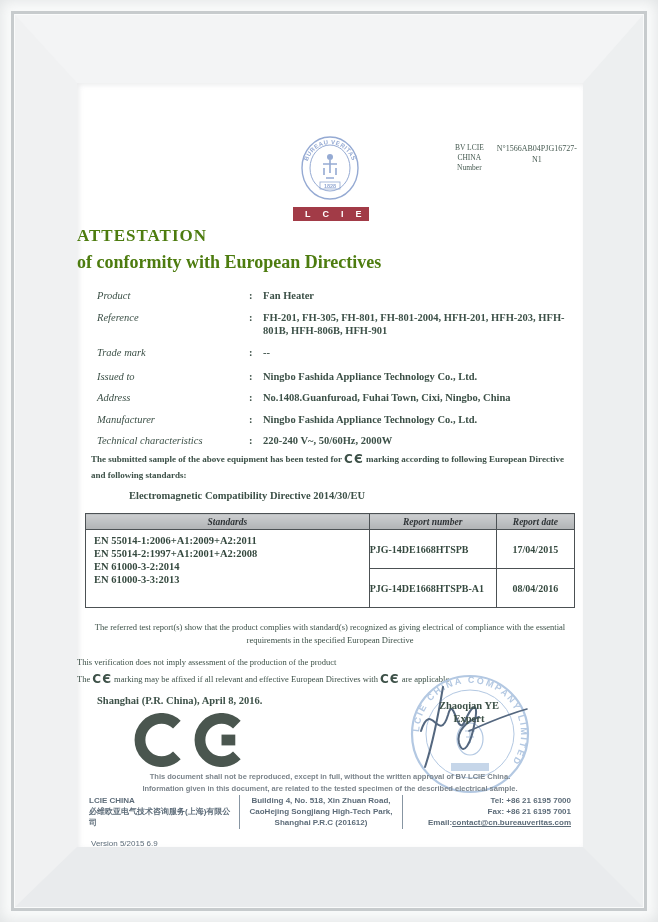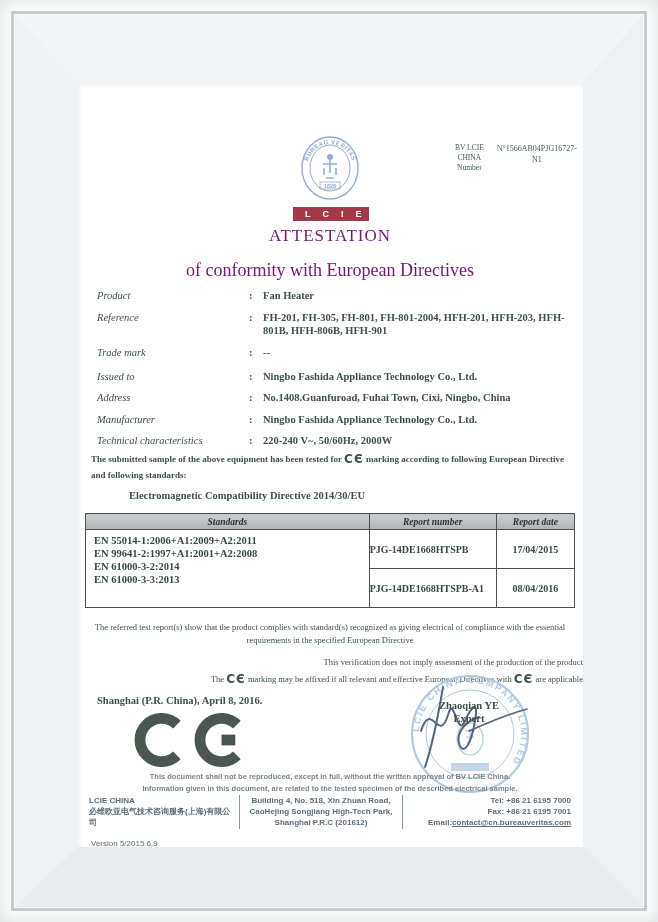--- a/index.html
+++ b/index.html
@@ -17,23 +17,23 @@
   .logo-block { position:absolute; top:52px; left:50%; transform:translateX(-50%); width:74px; text-align:center; }
   .lcie-banner { margin-top:2px; width:76px; height:14px; background:#a23b47; color:#fff;
                  font-family:"Liberation Sans",sans-serif; font-weight:bold; font-size:9px; line-height:14px;
                  text-align:center; letter-spacing:12px; text-indent:12px; }
   .cert-number-block { position:absolute; top:60px; left:374px; width:128px; display:flex; gap:7px; }
   .cert-number-label { width:40px; text-align:center; font-size:7.5px; line-height:1.35; color:#465a51; }
   .cert-number-label span { display:block; }
   .cert-number { width:92px; font-size:8px; line-height:1.4; color:#465a51; text-align:center; }
 
   
-  .title { position:absolute; top:143px; left:0; width:100%; text-align:center; font-weight:normal; color:#701a75; }
+  .title { position:absolute; top:143px; left:0; width:100%; font-weight:bold; color:#4d7c0f; }
   .title .t1 { font-size:17px; letter-spacing:1px; }
-  .title .t2 { font-size:18px; margin-top:14px; }
+  .title .t2 { font-size:18px; margin-top:6px; }
 
   
   .details { position:absolute; top:206px; left:20px; width:470px; font-size:10.5px; }
   .drow { display:flex; margin-bottom:8px; line-height:1.3; }
   .drow.tight { margin-bottom:10px; }
   .dlabel { width:152px; font-style:italic; }
   .dcolon { width:14px; font-weight:bold; }
   .dvalue { flex:1; font-weight:bold; }
 
   
@@ -45,21 +45,21 @@
   .stdtable { position:absolute; top:430px; left:8px; width:490px; border-collapse:collapse; color:#35493f; }
   .stdtable th, .stdtable td { border:1px solid #4c5154;margin-top:44px; }
   .stdtable th { background:linear-gradient(180deg,#ccced0 0%,#b0b3b5 100%); color:#2e3336;
                  font-size:9.5px; font-style:italic; font-weight:bold; height:16px; }
   .stdcell { padding:4px 6px 4px 8px; vertical-align:top; }
   .stdcell div { font-size:10.5px; font-weight:bold; line-height:13px; white-space:nowrap; }
   .repcell { text-align:left; font-size:10px; font-weight:bold; height:39px; }
   .datecell { text-align:center; font-size:10px; font-weight:bold; }
 
   .compliance { position:absolute; top:538px; left:10px; width:486px; text-align:center; font-size:8.5px; line-height:1.5; }
-  .verification { position:absolute; top:572px; left:0; width:100%; text-align:right; font-size:8.5px; line-height:1.7; }
+  .verification { position:absolute; top:572px; left:0; width:100%; text-align:left; font-size:8.5px; line-height:1.7; }
 
   .place-date { position:absolute; top:612px; left:20px; font-size:10.5px; font-weight:bold; }
 
   
   .stamp { position:absolute; top:586px; left:328px; width:130px; height:130px; }
   .signer { position:absolute; top:616px; left:342px; width:100px; text-align:center;
             font-size:10.5px; font-weight:bold; color:#3c5047; line-height:1.25; }
 
   .big-ce { position:absolute; top:630px; left:57px; }
 
@@ -174,21 +174,21 @@
             <tr>
               <th>Standards</th>
               <th>Report number</th>
               <th>Report date</th>
             </tr>
           </thead>
           <tbody>
             <tr>
               <td class="stdcell" rowspan="2">
                 <div>EN 55014-1:2006+A1:2009+A2:2011</div>
-                <div>EN 99641-2:1997+A1:2001+A2:2008</div>
+                <div>EN 55014-2:1997+A1:2001+A2:2008</div>
                 <div>EN 61000-3-2:2014</div>
                 <div>EN 61000-3-3:2013</div>
               </td>
               <td class="repcell">PJG-14DE1668HTSPB</td>
               <td class="datecell">17/04/2015</td>
             </tr>
             <tr>
               <td class="repcell">PJG-14DE1668HTSPB-A1</td>
               <td class="datecell">08/04/2016</td>
             </tr>

